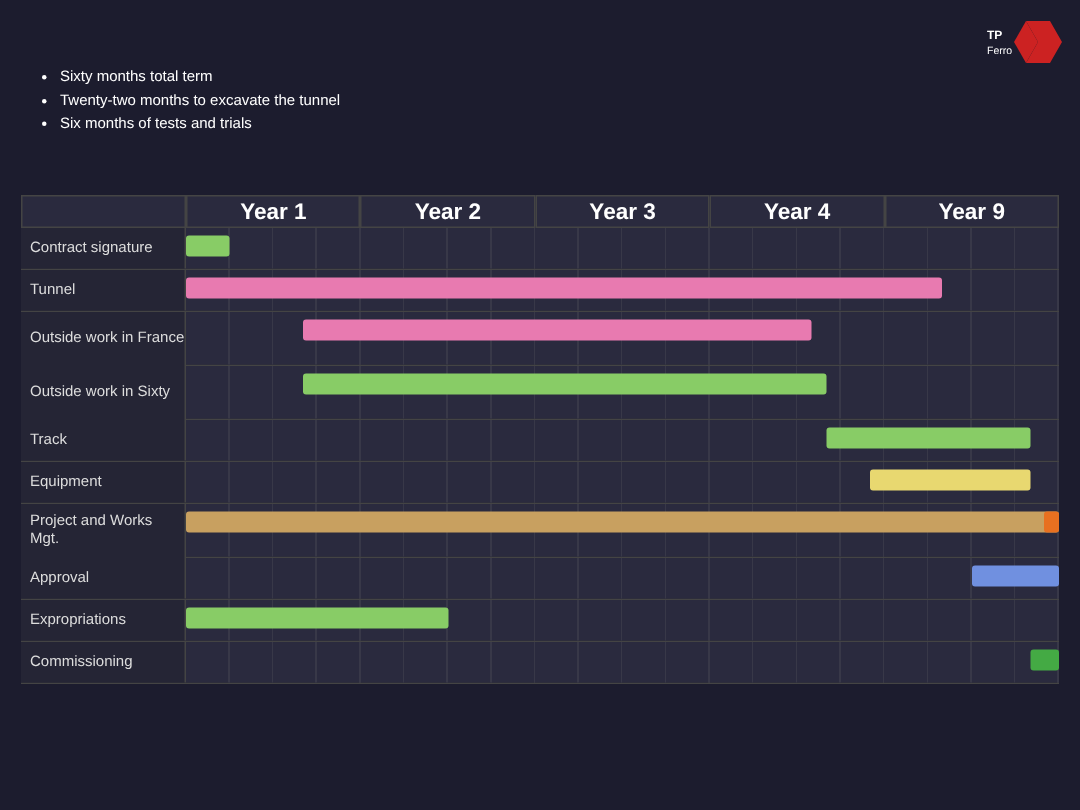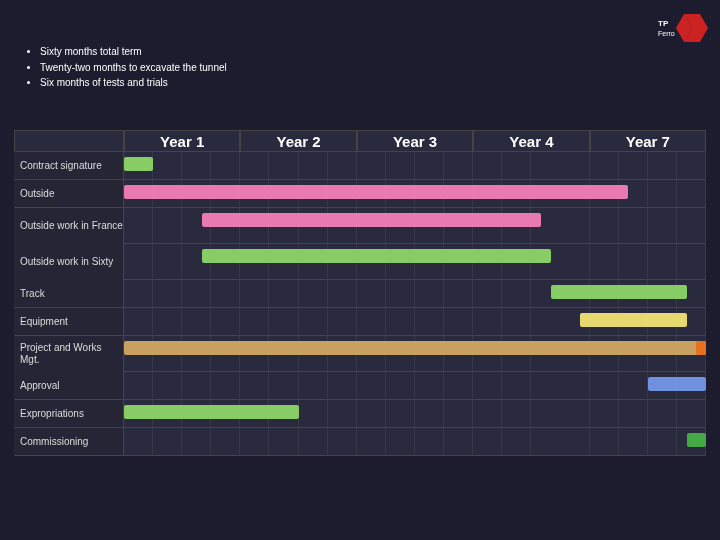--- a/index.html
+++ b/index.html
@@ -200,34 +200,34 @@
   <div class="gantt-container">
 
     <div class="gantt-header">
       <div class="gantt-label-col"></div>
       <div class="gantt-years">
 
       <div class="gantt-year-cell">Year 1</div>
           <div class="gantt-year-cell">Year 2</div>
           <div class="gantt-year-cell">Year 3</div>
           <div class="gantt-year-cell">Year 4</div>
-          <div class="gantt-year-cell">Year 7</div>
+          <div class="gantt-year-cell">Year 9</div>
         </div>
     </div>
 
     <div class="gantt-body">
 
     <div class="gantt-row">
           <div class="gantt-row-label">Contract signature</div>
           <div class="gantt-row-chart">
             <div class="gantt-bar" style="left: 0%; width: 5%; background-color: rgb(136, 204, 102);"></div>
           </div>
         </div>
         <div class="gantt-row">
-          <div class="gantt-row-label">Outside</div>
+          <div class="gantt-row-label">Tunnel</div>
           <div class="gantt-row-chart">
             <div class="gantt-bar" style="left: 0%; width: 86.6667%; background-color: rgb(232, 122, 176);"></div>
           </div>
         </div>
         <div class="gantt-row tall">
           <div class="gantt-row-label">Outside work in France</div>
           <div class="gantt-row-chart">
             <div class="gantt-bar" style="left: 13.3333%; width: 58.3333%; background-color: rgb(232, 122, 176);"></div>
           </div>
         </div>

